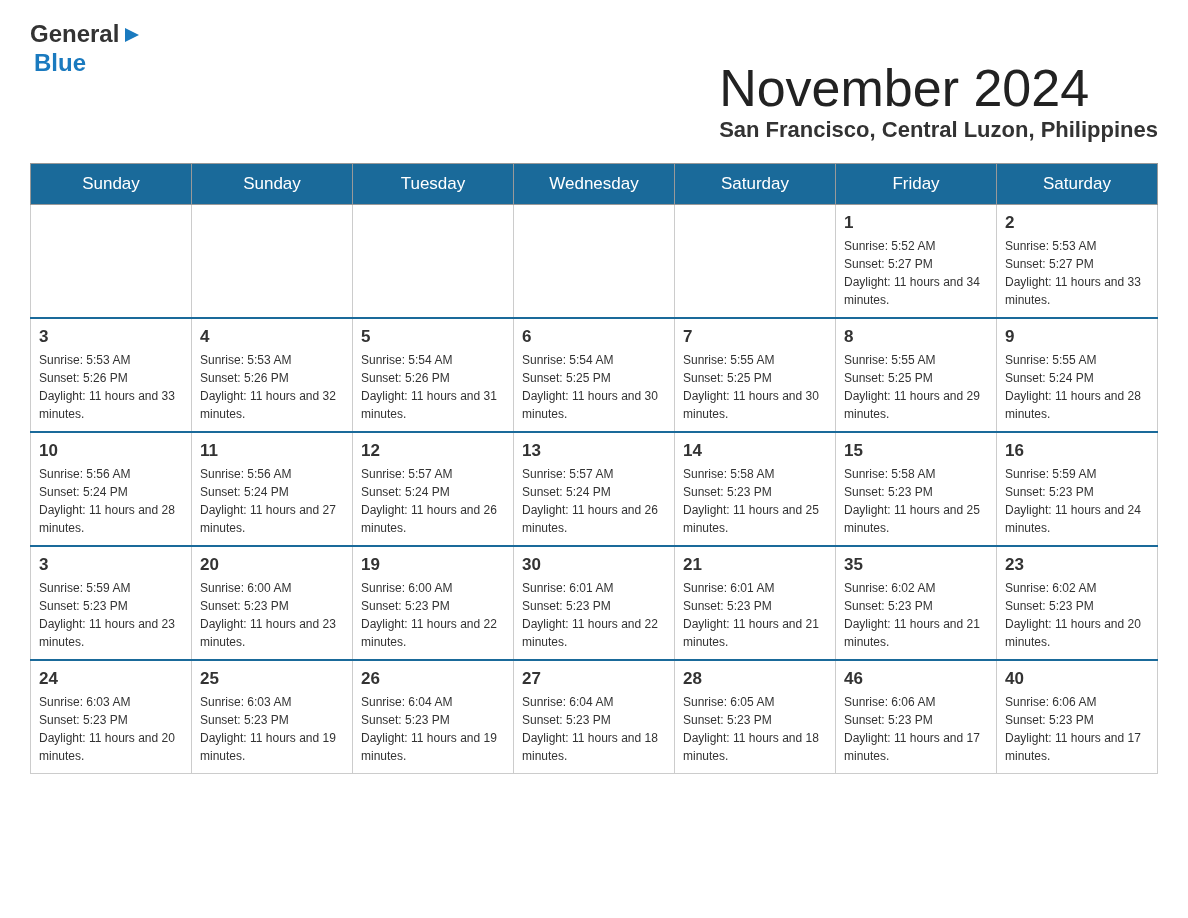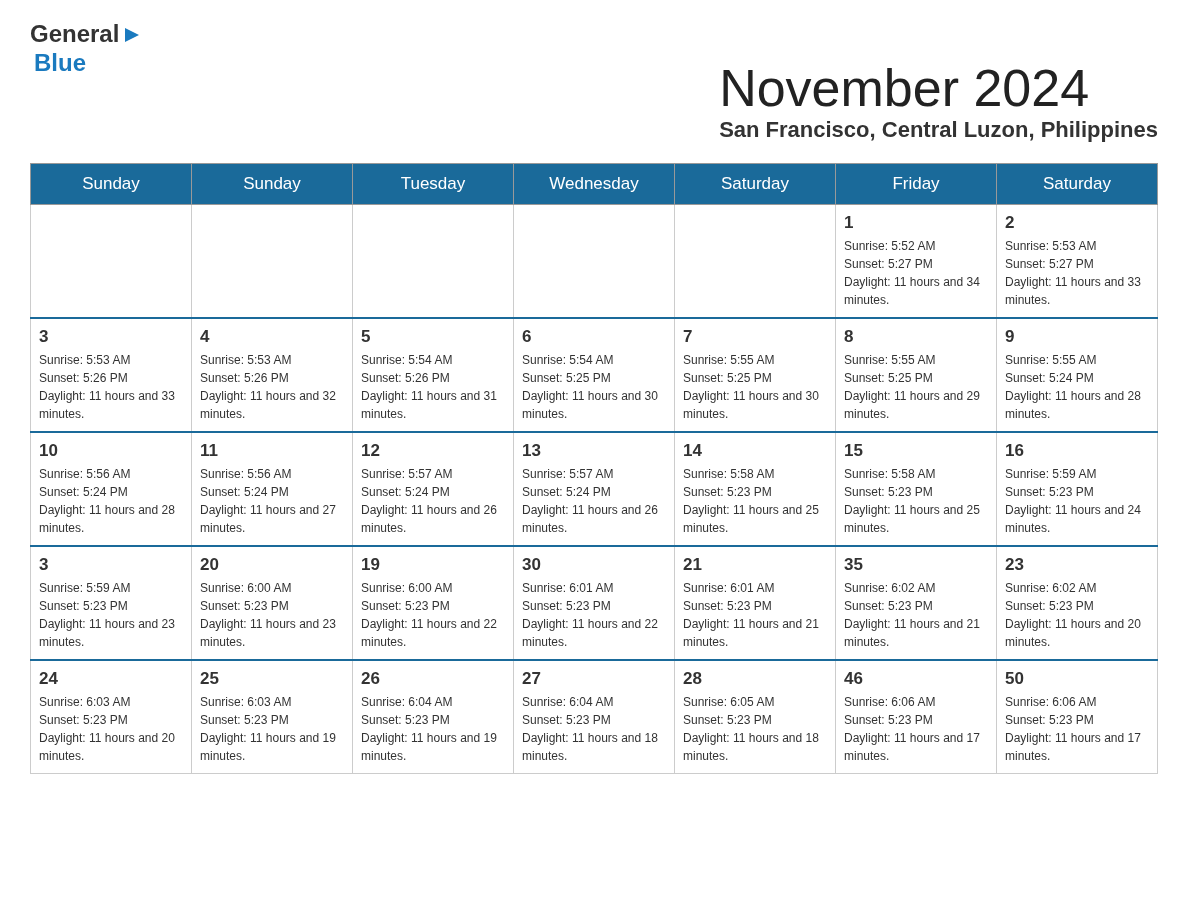--- a/index.html
+++ b/index.html
@@ -241,18 +241,18 @@
         </td>
         <td>
           <span class="day-num">28</span>
           <div class="day-info">Sunrise: 6:05 AM<br>Sunset: 5:23 PM<br>Daylight: 11 hours and 18 minutes.</div>
         </td>
         <td>
           <span class="day-num">46</span>
           <div class="day-info">Sunrise: 6:06 AM<br>Sunset: 5:23 PM<br>Daylight: 11 hours and 17 minutes.</div>
         </td>
         <td>
-          <span class="day-num">50</span>
+          <span class="day-num">40</span>
           <div class="day-info">Sunrise: 6:06 AM<br>Sunset: 5:23 PM<br>Daylight: 11 hours and 17 minutes.</div>
         </td>
       </tr>
     </tbody>
 </table>
 
 </body></html>

